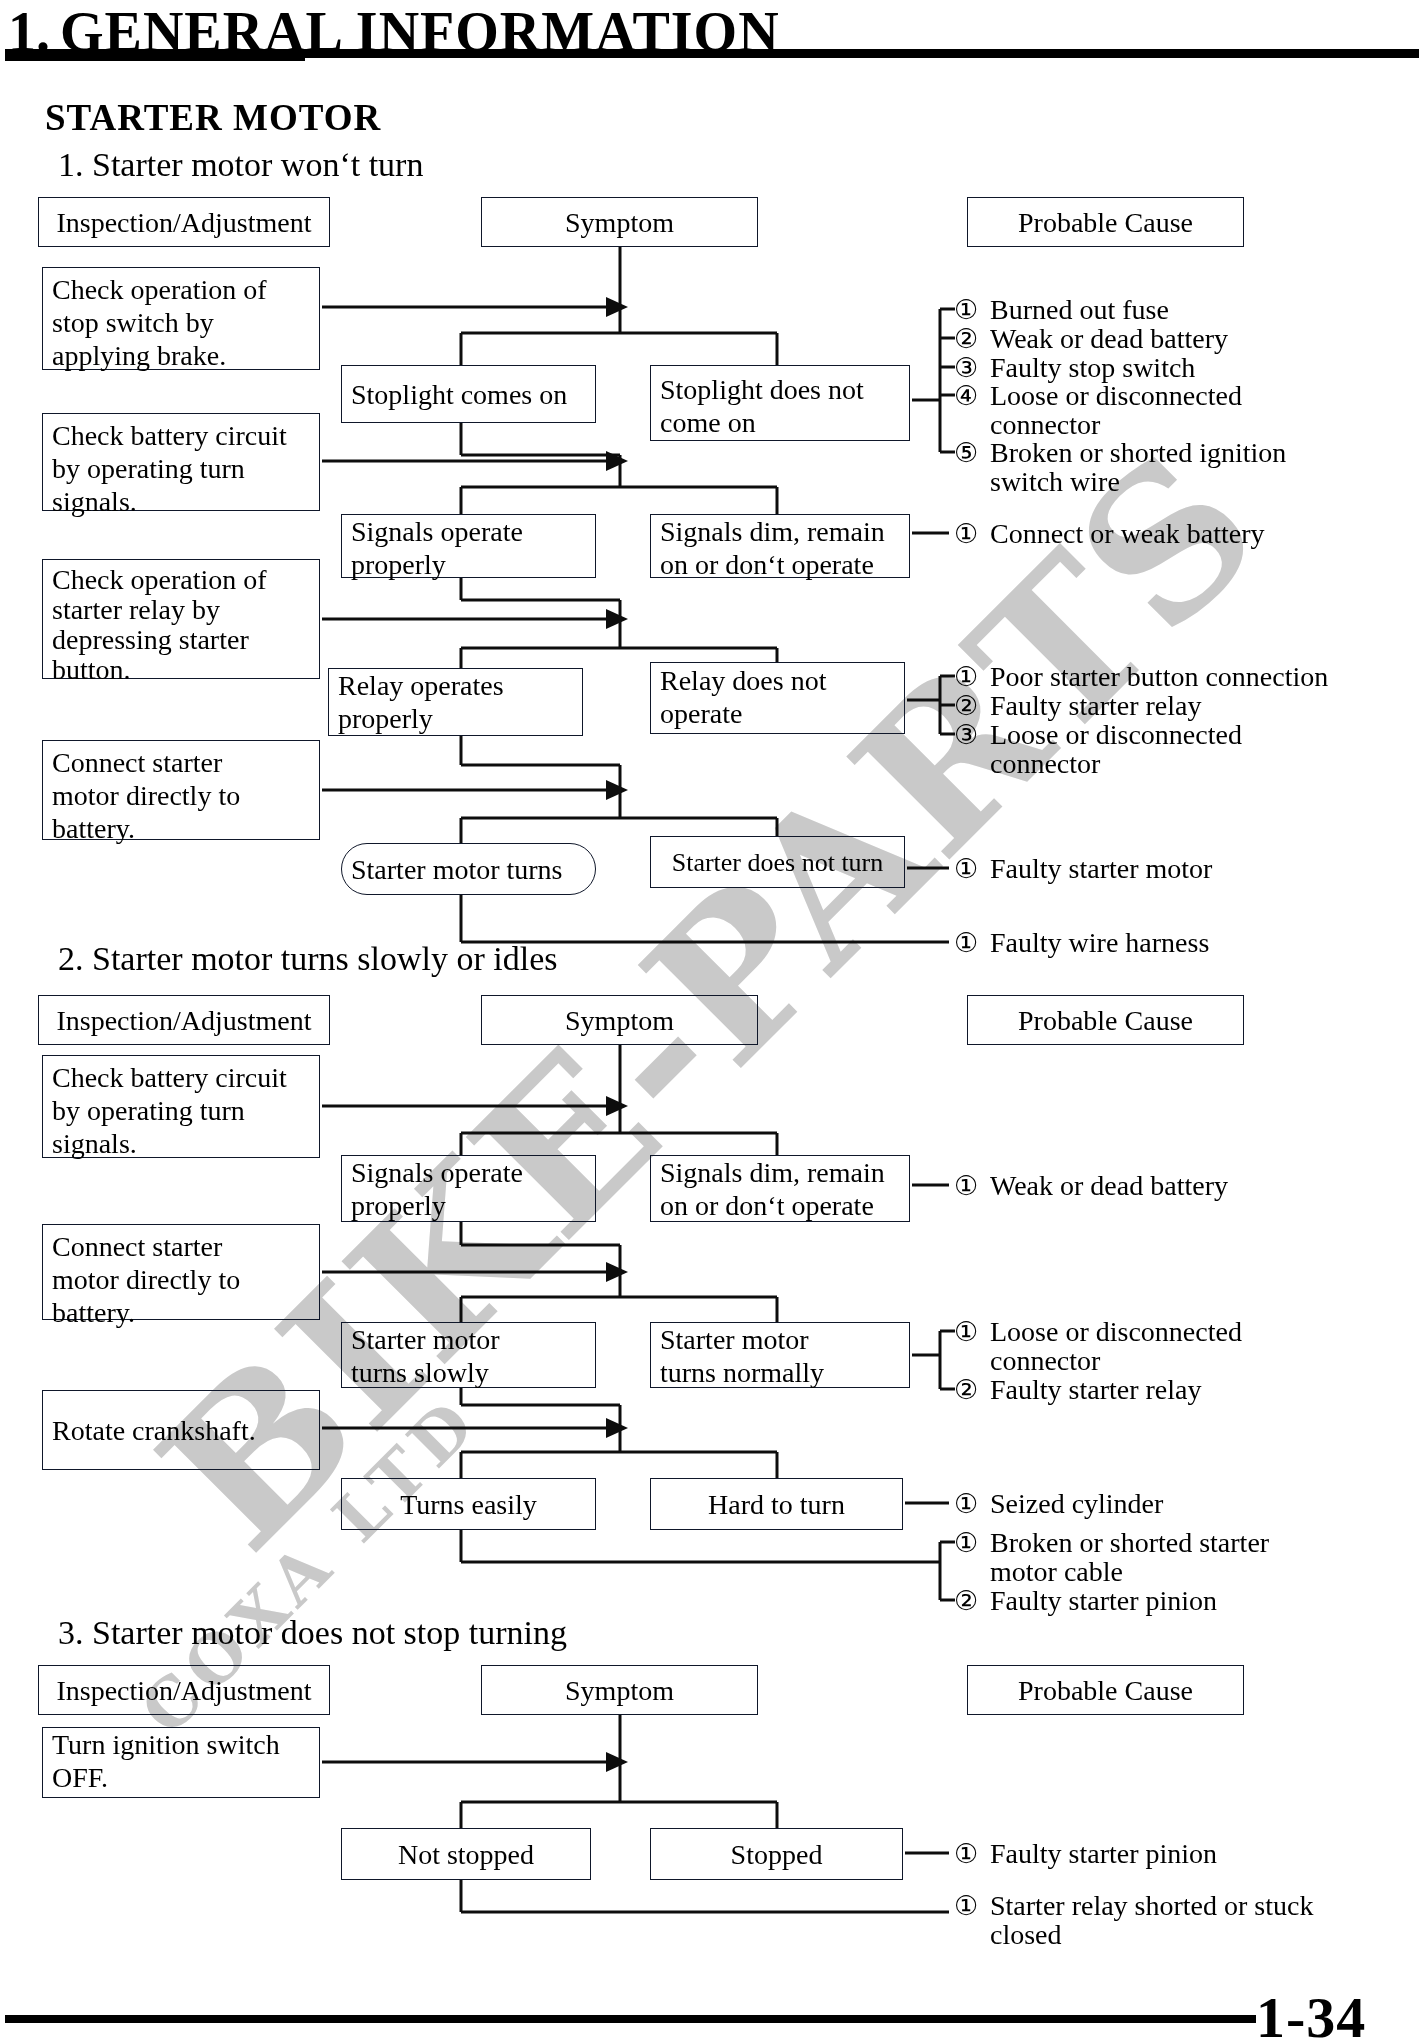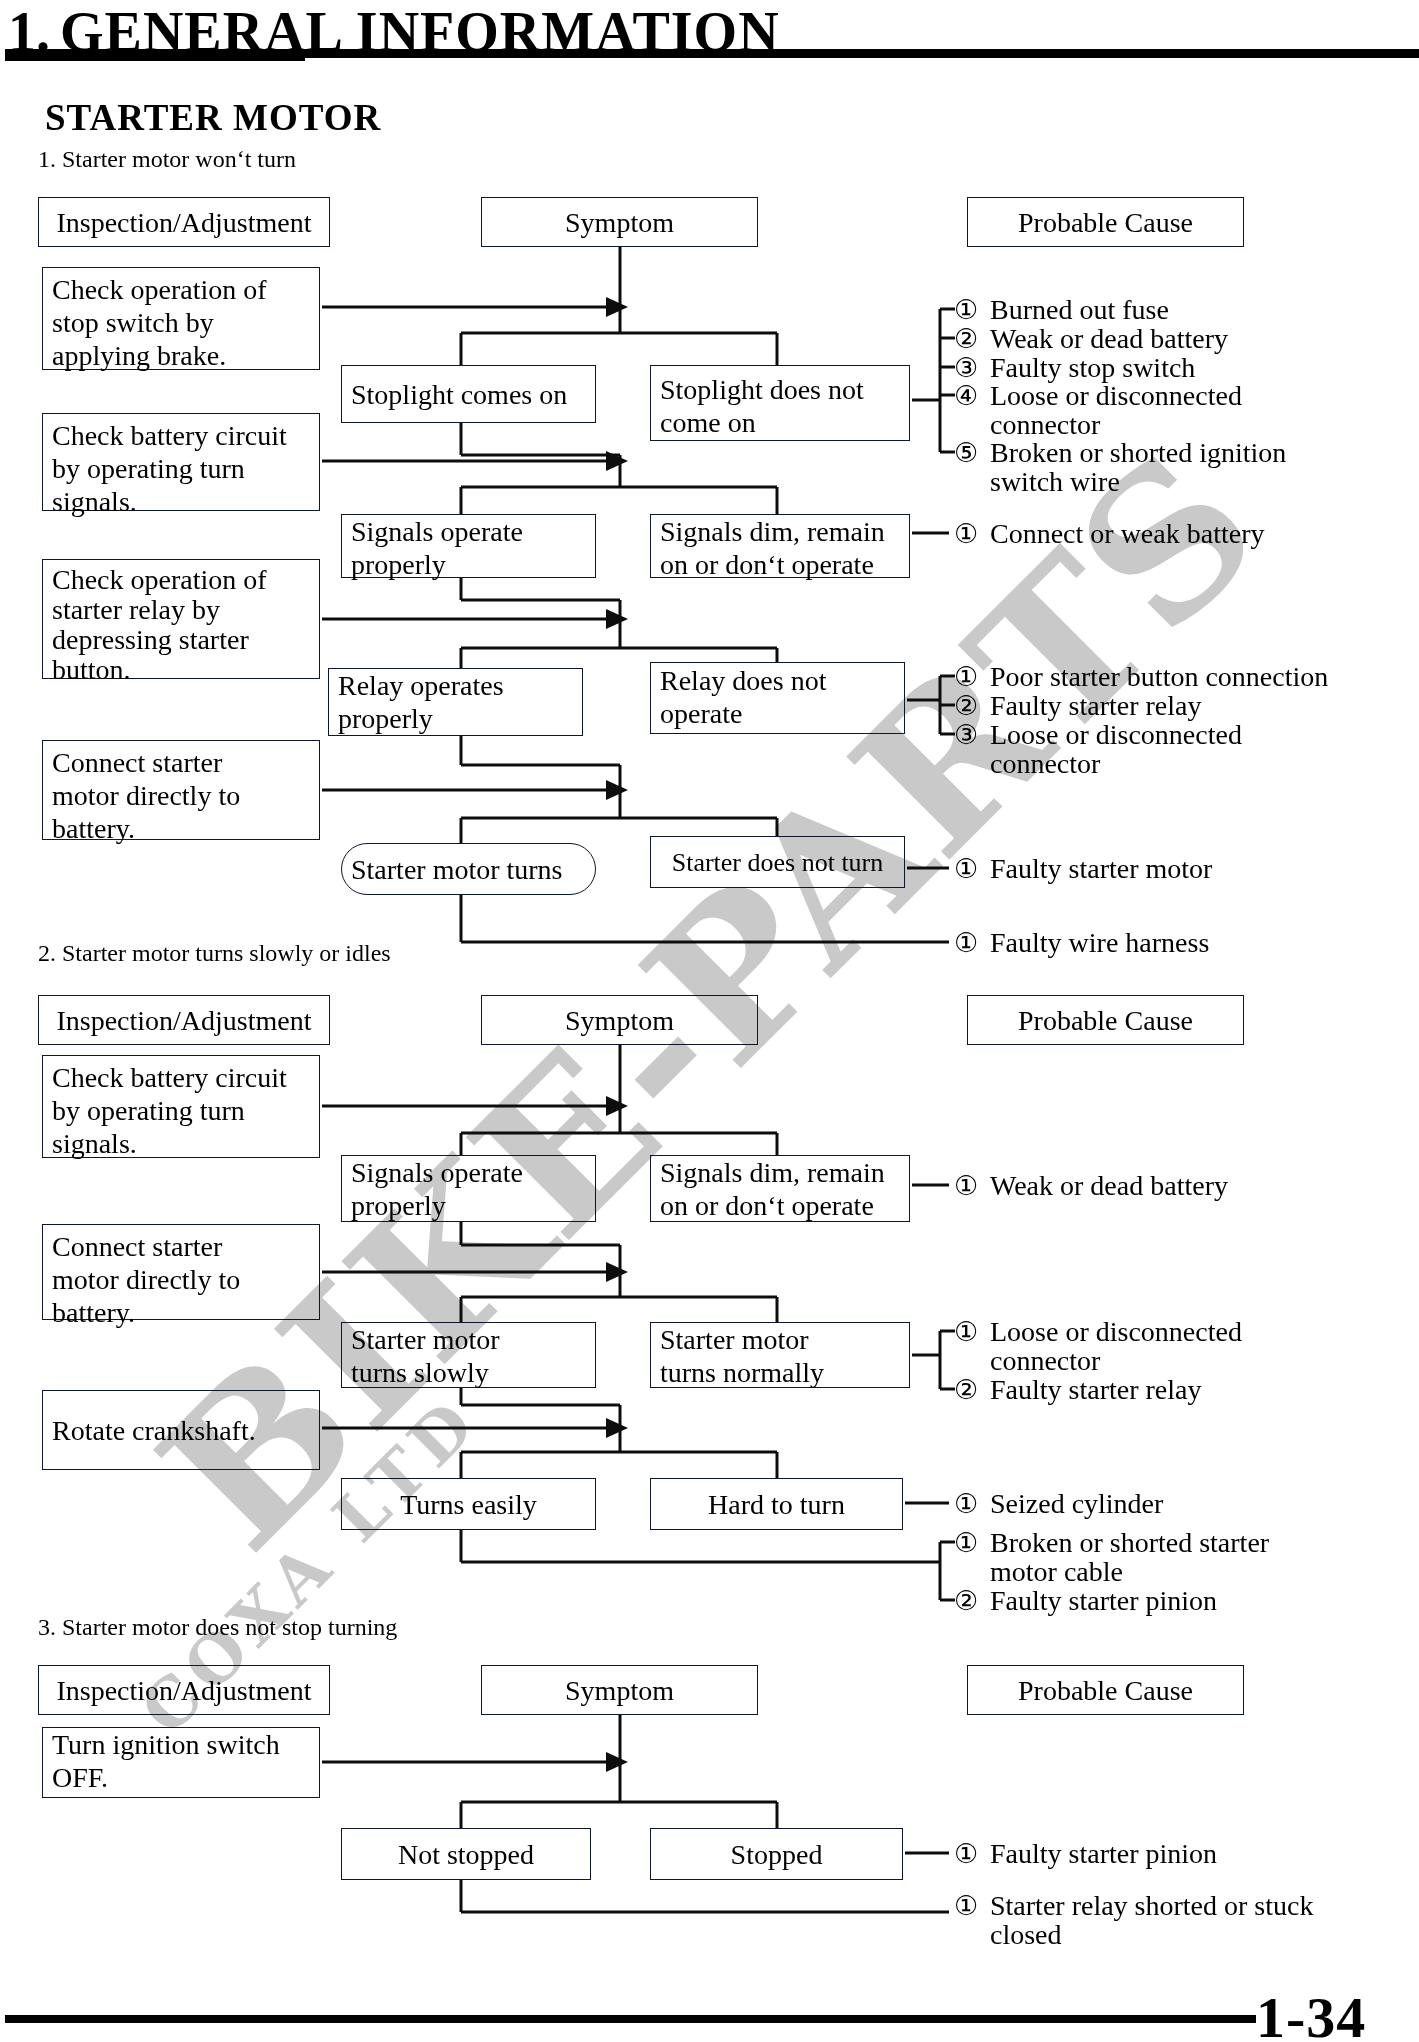--- a/index.html
+++ b/index.html
@@ -13,21 +13,21 @@
   #wm-sub{left:10px;top:1510px;width:600px;height:110px;line-height:110px;
           font-size:66px;letter-spacing:8px;transform:rotate(-45deg);}
   
   #conn{position:absolute;left:0;top:0;z-index:1;}
   
   #hdr{position:absolute;left:8px;top:0px;z-index:2;white-space:nowrap;}
   #hdr .n1{font-size:56px;font-weight:bold;}
   #hdr .n2{font-size:56px;font-weight:bold;letter-spacing:1px;margin-left:10px;}
   .rule{position:absolute;background:#000;z-index:2;}
   #sec-head{position:absolute;left:45px;top:96px;font-size:37px;font-weight:bold;z-index:2;letter-spacing:1px;}
-  .sectitle{position:absolute;left:38px;font-size:24px;z-index:2;white-space:nowrap;}
+  .sectitle{position:absolute;left:58px;font-size:34px;z-index:2;white-space:nowrap;}
   
   .bx{position:absolute;border:1px solid #0f172a;background:transparent;z-index:2;
       font-size:28px;line-height:33px;padding:5px 9px;white-space:pre-line;box-sizing:border-box;}
   .vc{display:flex;align-items:center;padding-top:0;padding-bottom:0;}
   .cc{display:flex;align-items:center;justify-content:center;text-align:center;padding:0;}
   .fs26{font-size:26px;}
   
   .cause{position:absolute;left:954px;display:flex;align-items:flex-start;z-index:2;
          font-size:28px;line-height:29px;white-space:pre-line;}
   .cause .n{flex:none;width:36px;font-size:27px;line-height:29px;font-family:"DejaVu Sans","DejaVu Serif",serif;}

